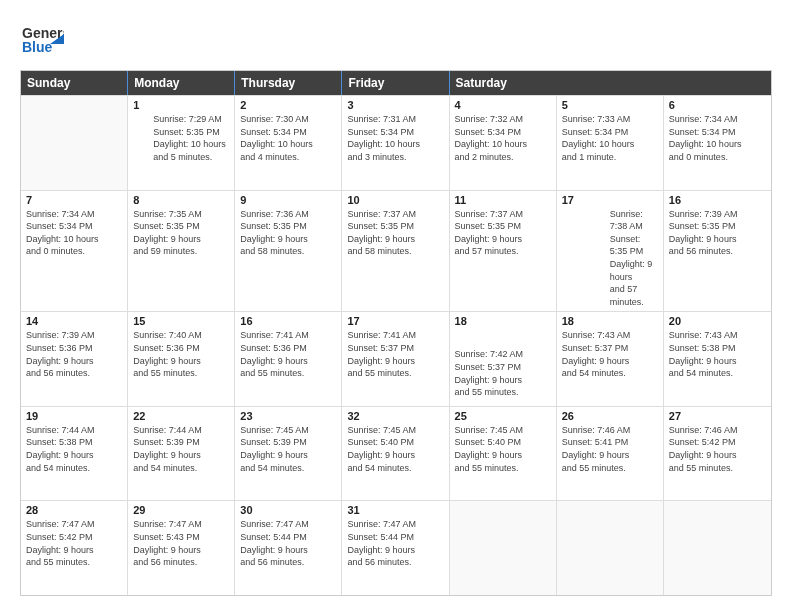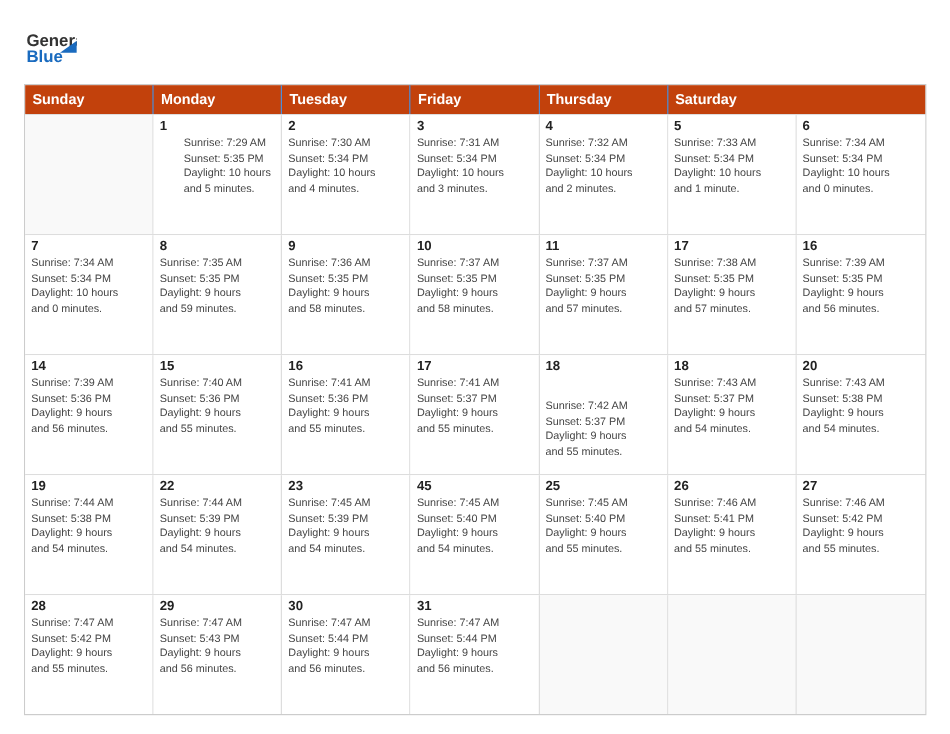--- a/index.html
+++ b/index.html
@@ -44,21 +44,21 @@
     }
     .calendar {
       flex: 1;
       display: flex;
       flex-direction: column;
       border: 1px solid #ccc;
     }
     .cal-header {
       display: grid;
       grid-template-columns: repeat(7, 1fr);
-      background: #c2410c;
+      background: #404040;
     }
     .cal-header-cell {
       color: #fff;
       font-weight: bold;
       font-size: 12px;
       padding: 5px 6px;
       text-align: left;
       border-right: 1px solid #4a8edb;
     }
     .cal-header-cell:last-child { border-right: none; }
@@ -111,23 +111,22 @@
     <div class="title-section">
       <div class="month-title"></div>
       <div class="location"></div>
     </div>
   </div>
 
   <div class="calendar">
     <div class="cal-header">
     <div class="cal-header-cell">Sunday</div>
         <div class="cal-header-cell">Monday</div>
-        <div class="cal-header-cell">Tuesday</div>
+        <div class="cal-header-cell">Thursday</div>
         <div class="cal-header-cell">Friday</div>
-        <div class="cal-header-cell">Thursday</div>
         <div class="cal-header-cell">Saturday</div>
       </div>
     <div class="cal-body">
     <div class="cal-row">
           <div class="cal-cell empty"></div>
           <div class="cal-cell">
             <div class="day-num">1</div>
             <div class="day-info" style="white-space: pre-line; margin-left: 20px;">Sunrise: 7:29 AM
 Sunset: 5:35 PM
 Daylight: 10 hours
@@ -200,21 +199,21 @@
           </div>
           <div class="cal-cell">
             <div class="day-num">11</div>
             <div class="day-info" style="white-space: pre-line;">Sunrise: 7:37 AM
 Sunset: 5:35 PM
 Daylight: 9 hours
 and 57 minutes.</div>
           </div>
           <div class="cal-cell">
             <div class="day-num">17</div>
-            <div class="day-info" style="white-space: pre-line;">Sunrise: 7:38 AM
+            <div class="day-info" style="white-space: pre-line; margin-left: 48px;">Sunrise: 7:38 AM
 Sunset: 5:35 PM
 Daylight: 9 hours
 and 57 minutes.</div>
           </div>
           <div class="cal-cell">
             <div class="day-num">16</div>
             <div class="day-info" style="white-space: pre-line;">Sunrise: 7:39 AM
 Sunset: 5:35 PM
 Daylight: 9 hours
 and 56 minutes.</div>
@@ -287,21 +286,21 @@
 and 54 minutes.</div>
           </div>
           <div class="cal-cell">
             <div class="day-num">23</div>
             <div class="day-info" style="white-space: pre-line;">Sunrise: 7:45 AM
 Sunset: 5:39 PM
 Daylight: 9 hours
 and 54 minutes.</div>
           </div>
           <div class="cal-cell">
-            <div class="day-num">45</div>
+            <div class="day-num">32</div>
             <div class="day-info" style="white-space: pre-line;">Sunrise: 7:45 AM
 Sunset: 5:40 PM
 Daylight: 9 hours
 and 54 minutes.</div>
           </div>
           <div class="cal-cell">
             <div class="day-num">25</div>
             <div class="day-info" style="white-space: pre-line;">Sunrise: 7:45 AM
 Sunset: 5:40 PM
 Daylight: 9 hours

